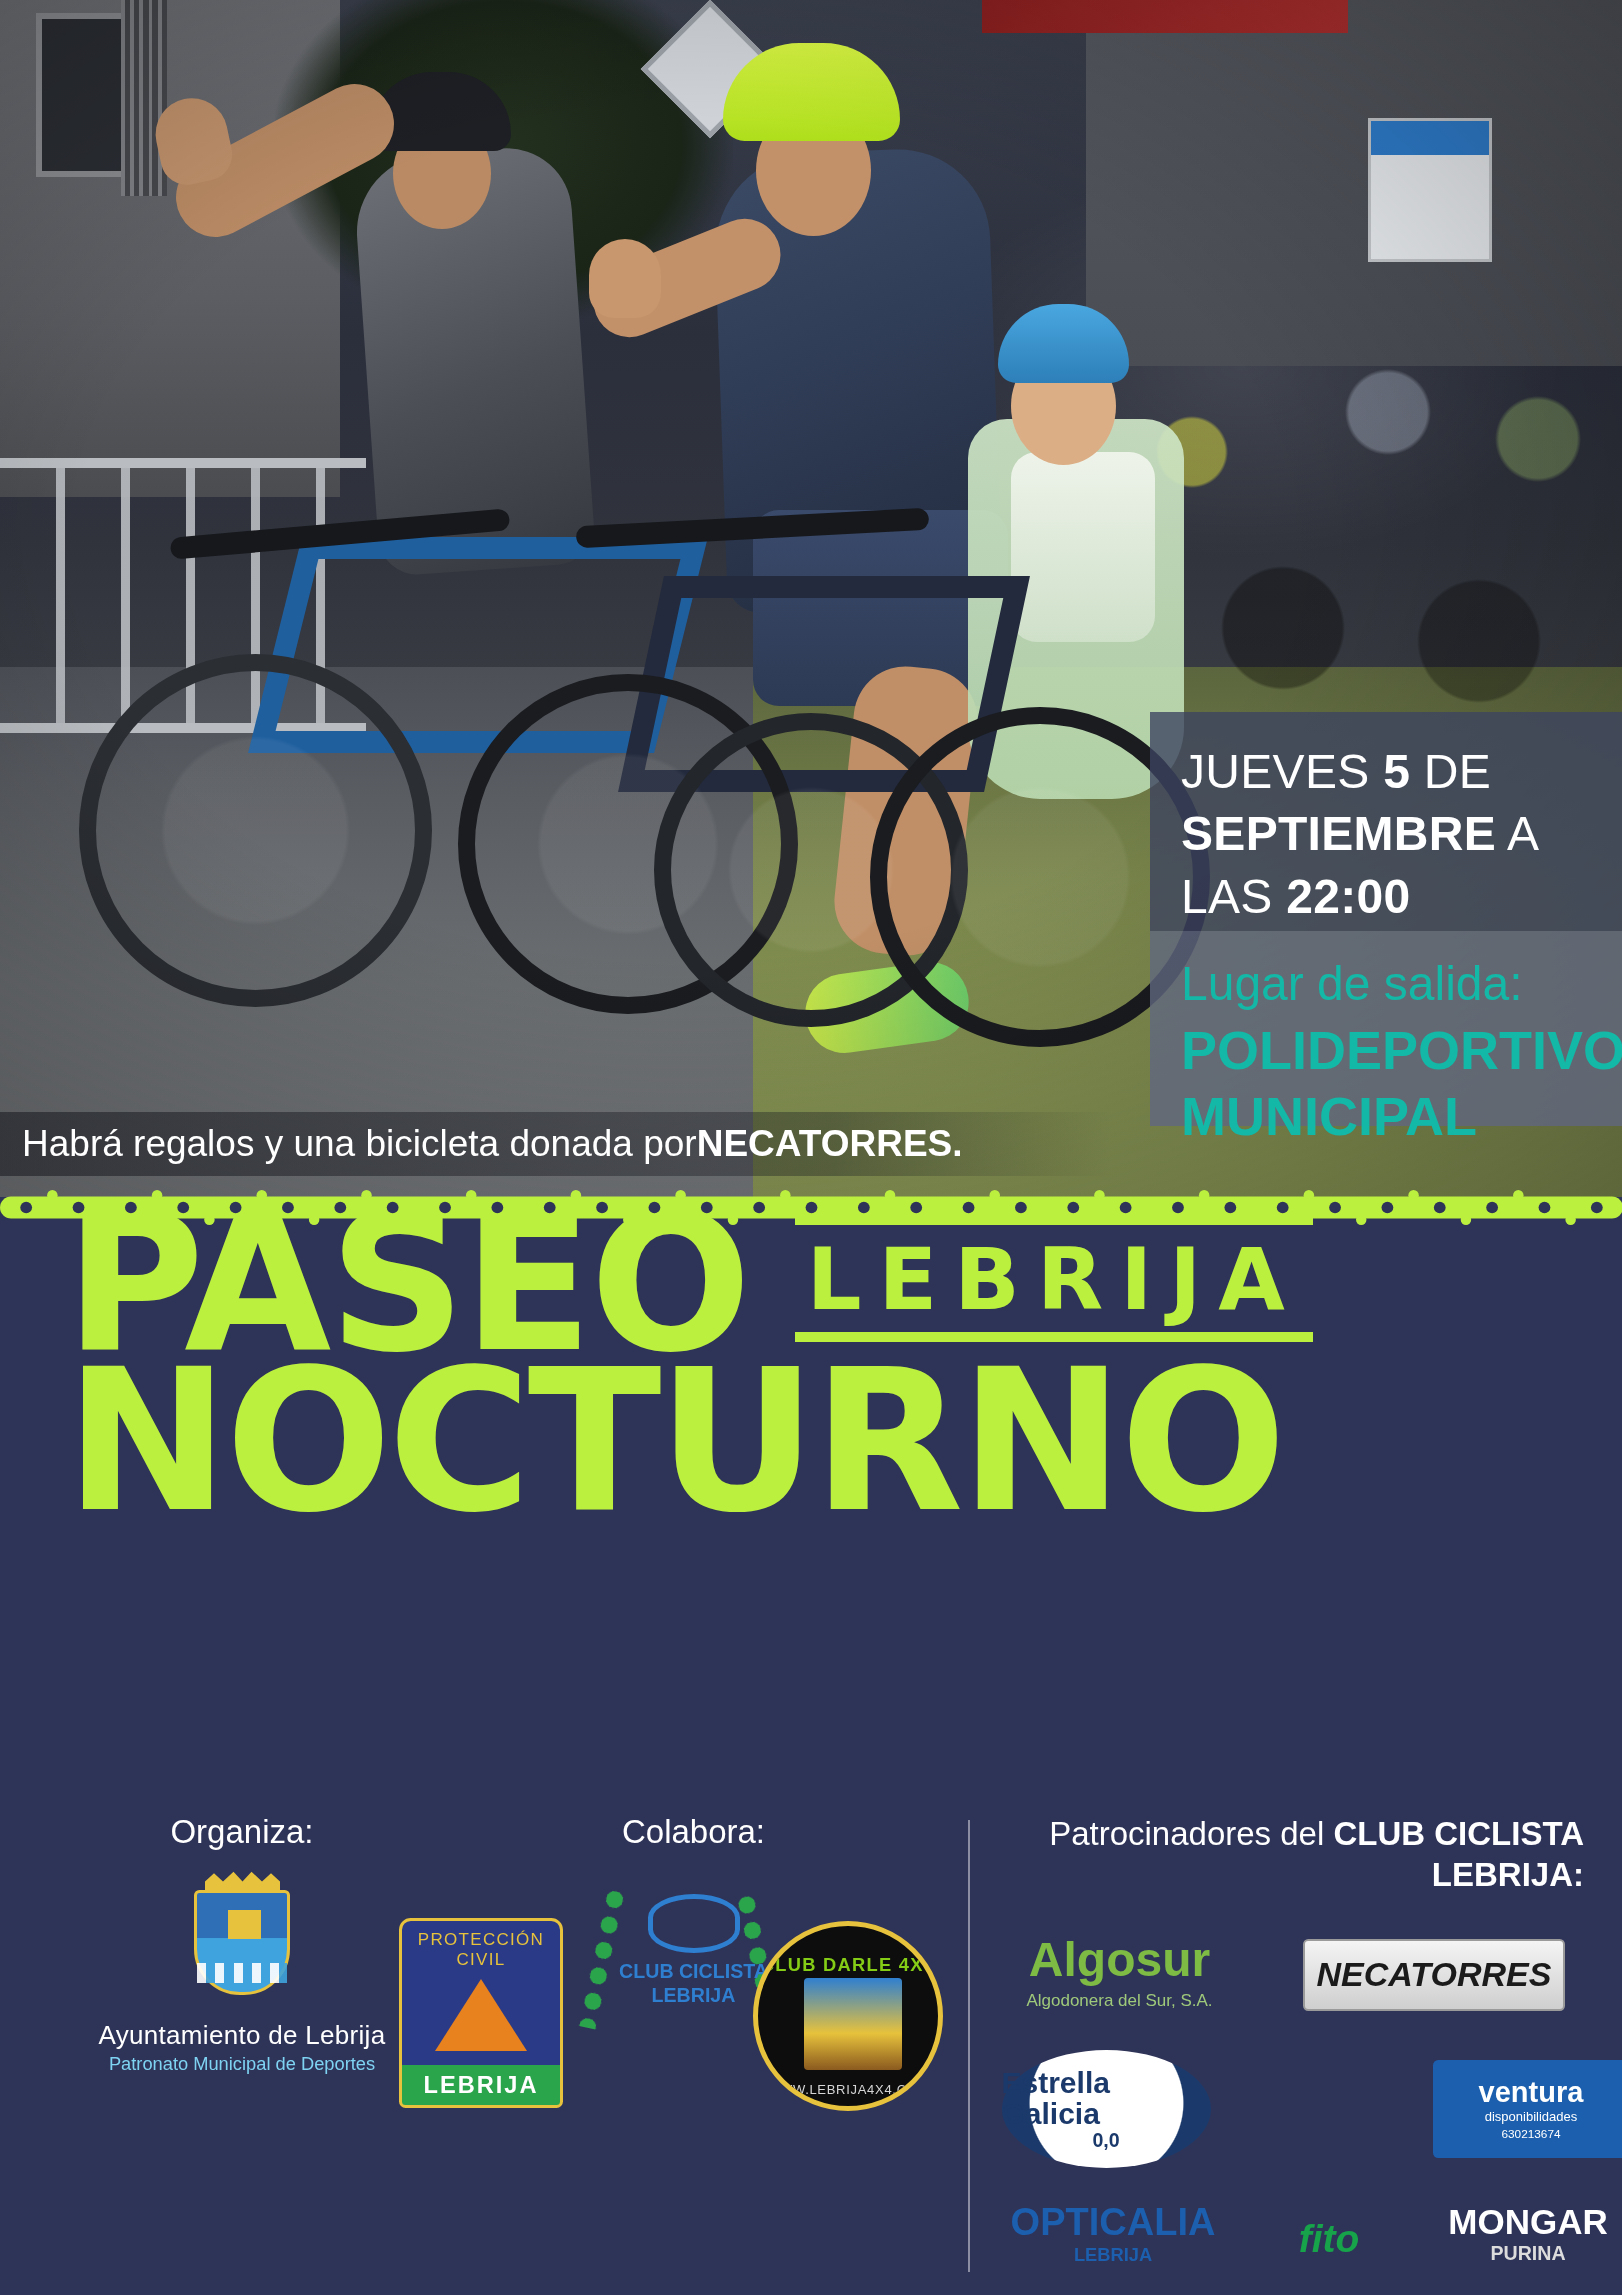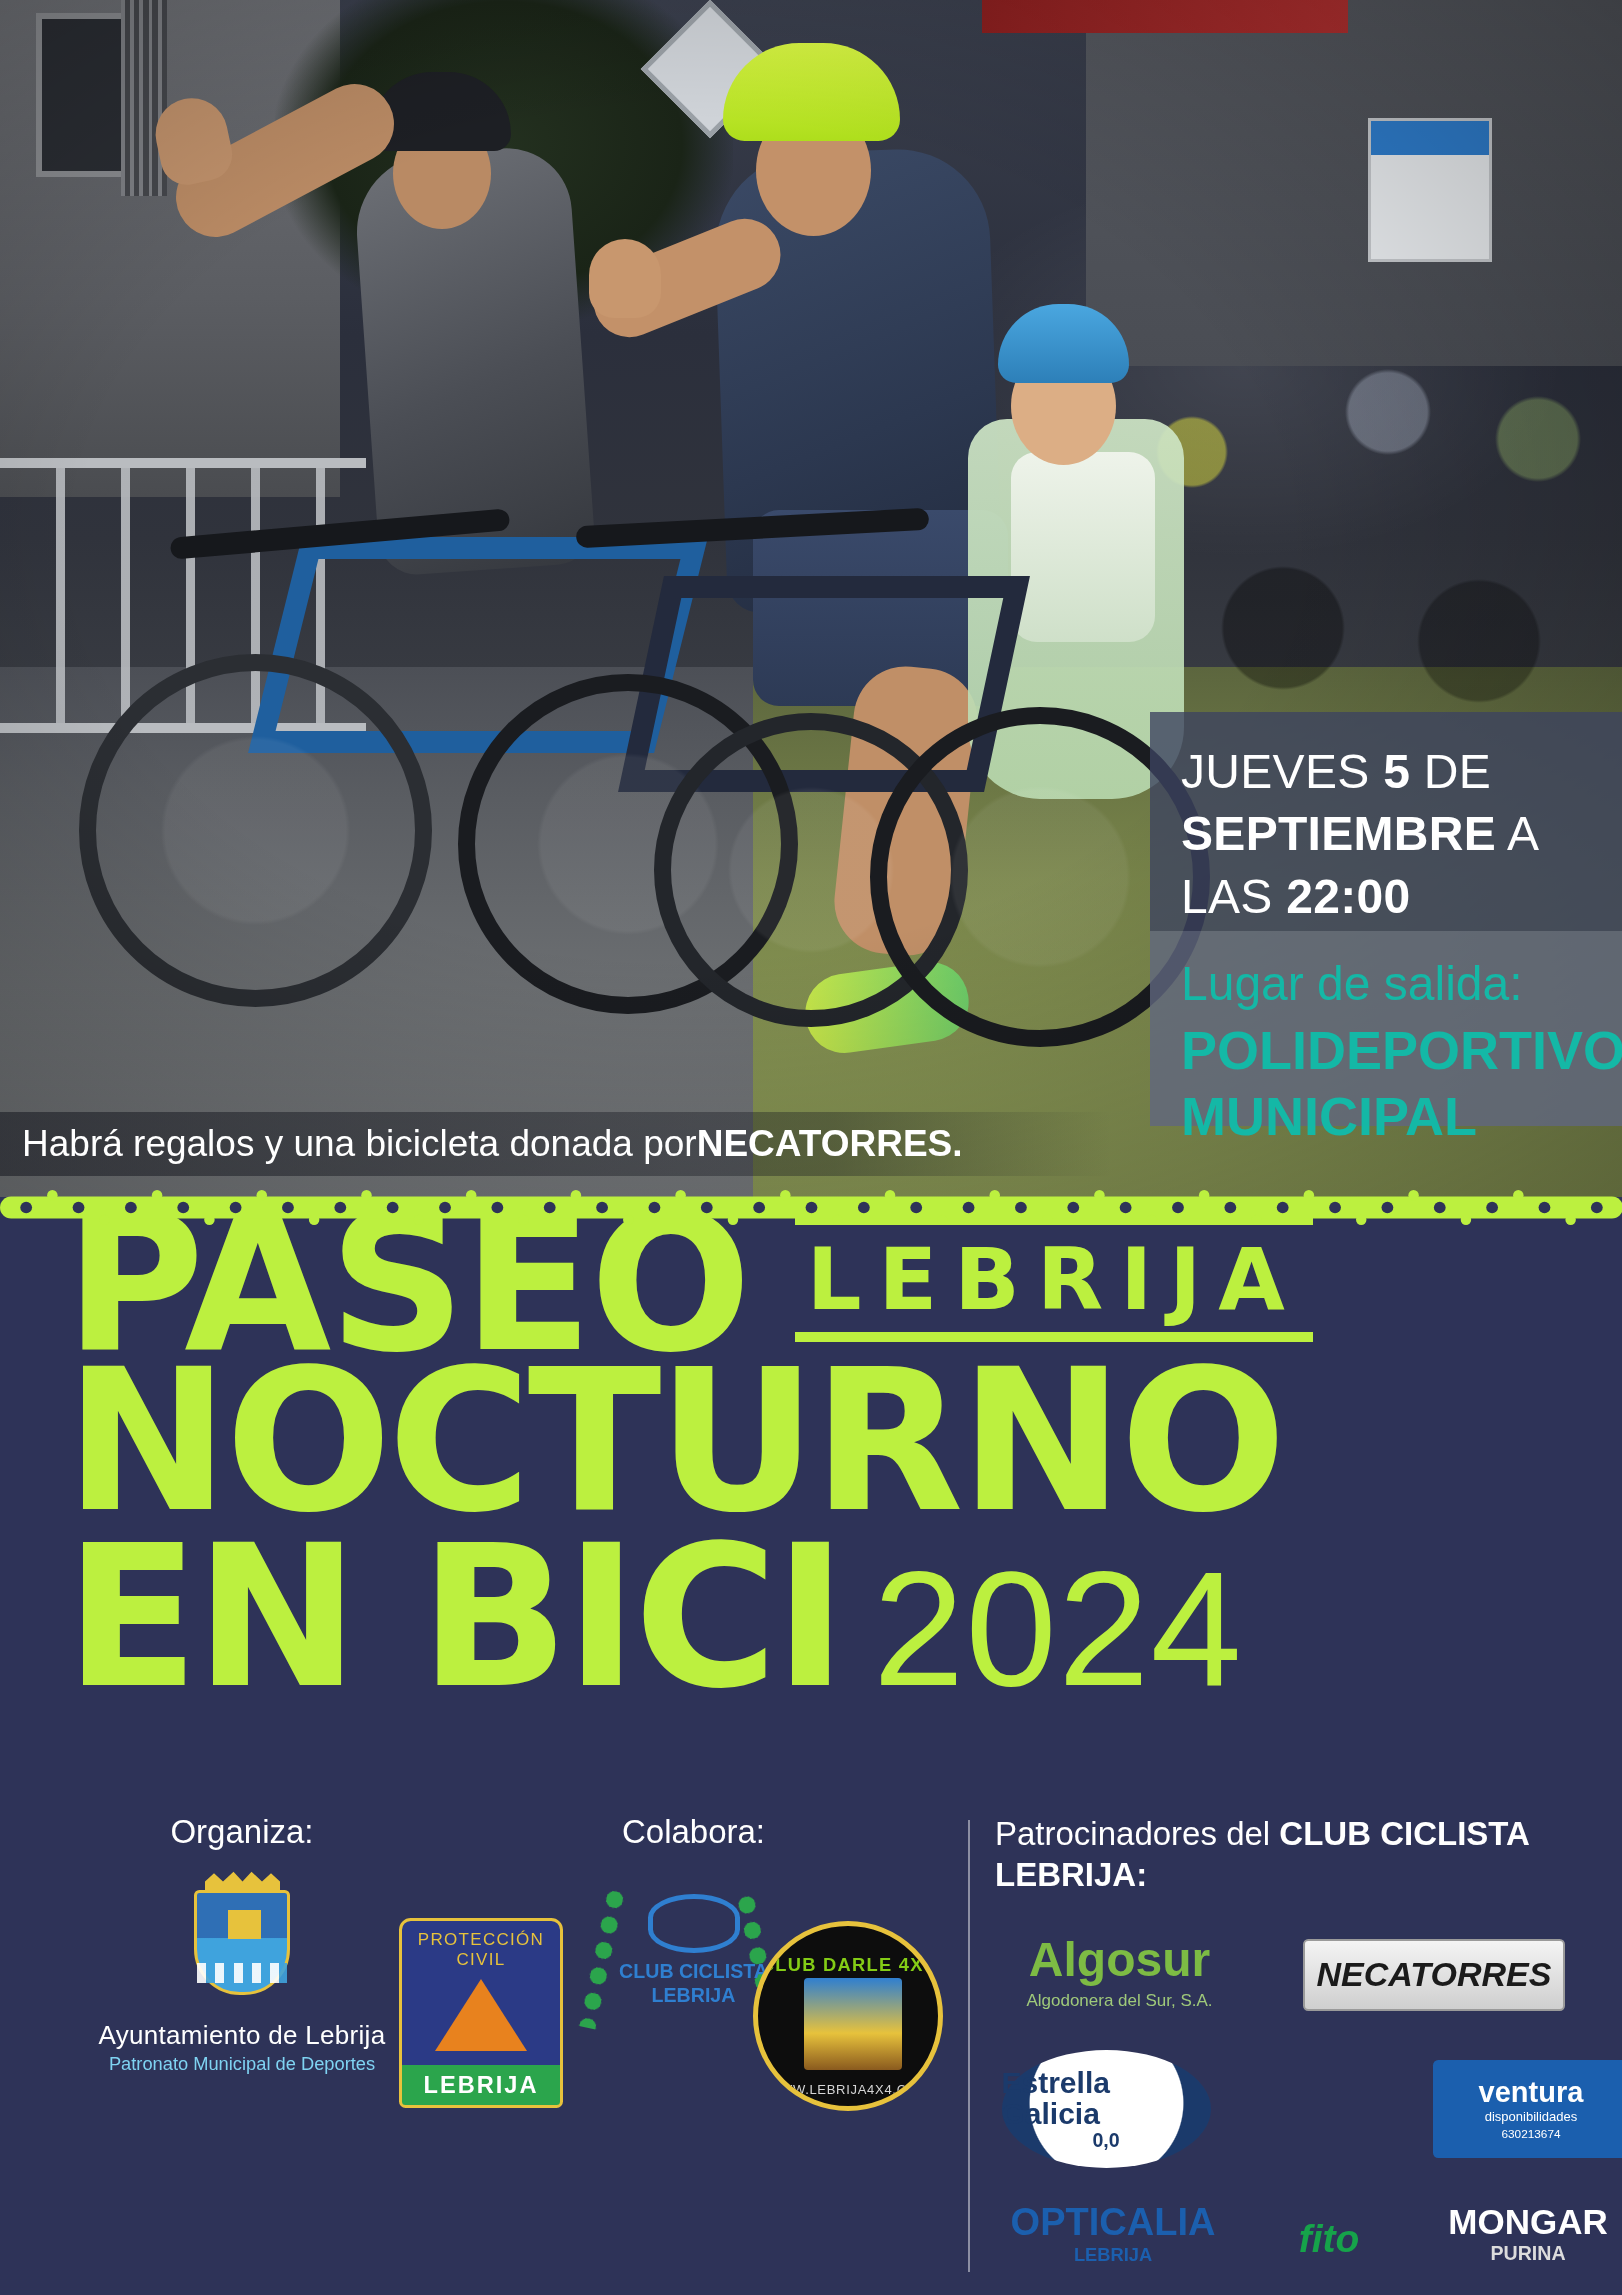--- a/index.html
+++ b/index.html
@@ -314,21 +314,21 @@
   }
   .col-colabora {
     position: absolute; left: 458px; top: 0; width: 471px; text-align: center;
   }
   .col-patro {
     position: absolute; left: 995px; top: 0; width: 589px;
   }
   .footer-label {
     color: #ffffff; font-size: 33px; margin-bottom: 17px;
   }
-  .footer-label.left { text-align: left; line-height: 1.25; }
+  .footer-label.left { text-align: right; line-height: 1.25; }
   .divider-v {
     position: absolute; left: 968px; top: 6.5px; width: 2px; height: 452px;
     background: rgba(255,255,255,.45);
   }
 
   
   .crest {
     margin: 0 auto; width: 124px; height: 144px; position: relative;
   }
   .crest-shield {
@@ -623,24 +623,20 @@
   </svg>
 
   <div class="titles">
     <div class="t-row1">
       <div class="word-paseo">PASEO</div>
       <div class="lebrija-box">
         <div class="word-lebrija">LEBRIJA</div>
       </div>
     </div>
     <div class="t-row2">NOCTURNO</div>
-    <div class="t-row3">
-      <div class="word-enbici">EN BICI</div>
-      <div class="word-year">2024</div>
-    </div>
   </div>
 
   <div class="footer">
 
     <div class="divider-v"></div>
 
     <div class="col-organiza">
       <div class="footer-label">Organiza:</div>
       <div class="crest">
         <div class="crest-crown"></div>

